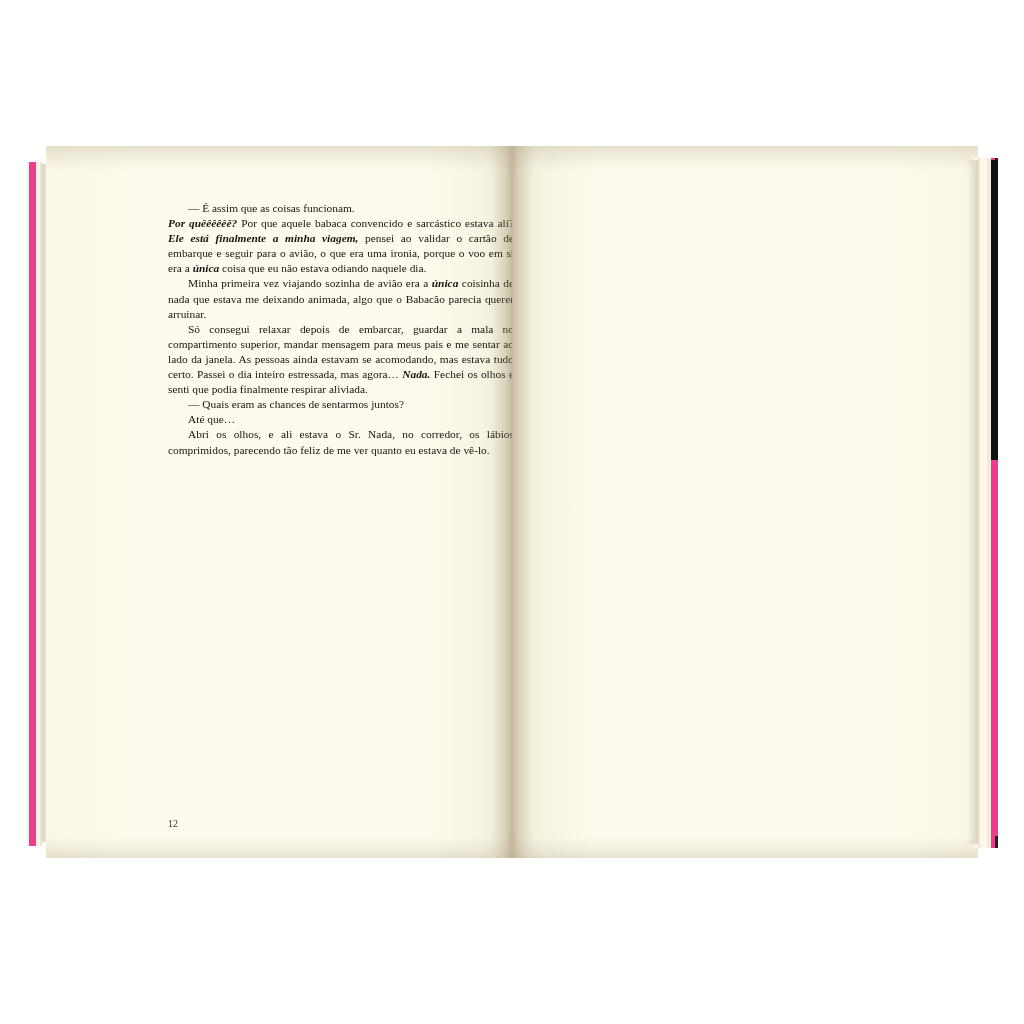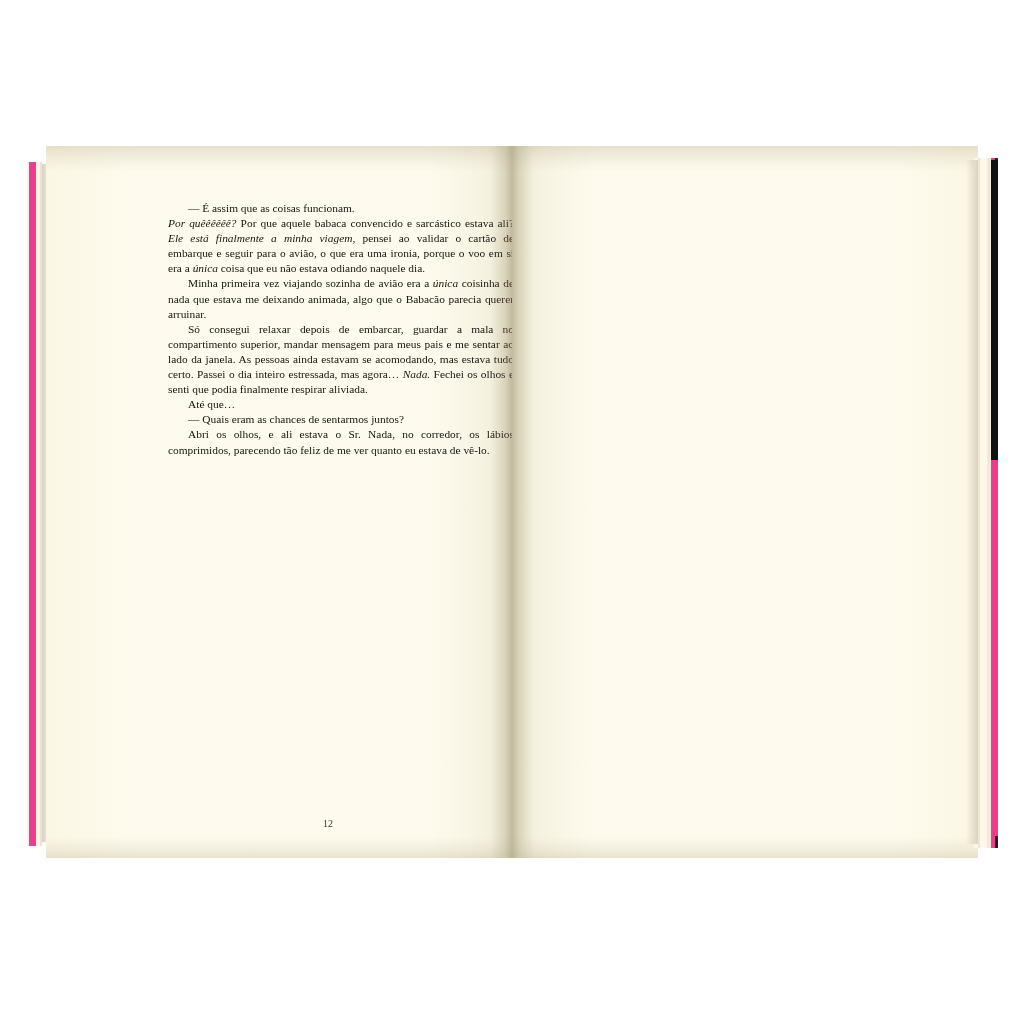--- a/index.html
+++ b/index.html
@@ -172,51 +172,51 @@
   .textcol.left-col {
     left: 122px;
     top: 55px;
     width: 346px;
   }
   .textcol p {
     margin: 0;
     text-indent: 20px;
   }
   .textcol p.noindent { text-indent: 0; }
-  .textcol em { font-style: italic; }
+  .textcol em { font-style: italic; font-weight: bold; }
 
   
   .folio {
     position: absolute;
-    left: 109px;
+    left: 122px;
     top: 672px;
     width: 346px;
-    text-align: center;
+    text-align: left;
     font-family: "Liberation Serif", serif;
     font-size: 10px;
     color: #3a352a;
   }
 </style>
 </head>
 <body>
 
 <div id="book">
   <div class="spread">
 
     <div class="edge-left"></div>
     <div class="edge-left-shadow"></div>
 
     <div class="page left">
       <div class="textcol left-col">
           <p>— É assim que as coisas funcionam.</p>
           <p class="noindent"><em>Por quêêêêêê?</em> Por que aquele babaca convencido e sarcástico estava ali? <em>Ele está finalmente a minha viagem,</em> pensei ao validar o cartão de embarque e seguir para o avião, o que era uma ironia, porque o voo em si era a <em>única</em> coisa que eu não estava odiando naquele dia.</p>
           <p>Minha primeira vez viajando sozinha de avião era a <em>única</em> coisinha de nada que estava me deixando animada, algo que o Babacão parecia querer arruinar.</p>
           <p>Só consegui relaxar depois de embarcar, guardar a mala no compartimento superior, mandar mensagem para meus pais e me sentar ao lado da janela. As pessoas ainda estavam se acomodando, mas estava tudo certo. Passei o dia inteiro estressada, mas agora… <em>Nada.</em> Fechei os olhos e senti que podia finalmente respirar aliviada.</p>
+          <p>— Quais eram as chances de sentarmos juntos?</p>
           <p>Até que…</p>
-          <p>— Quais eram as chances de sentarmos juntos?</p>
           <p>Abri os olhos, e ali estava o Sr. Nada, no corredor, os lábios comprimidos, parecendo tão feliz de me ver quanto eu estava de vê-lo.</p>
         </div>
       <div class="folio">12</div>
     </div>
 
     <div class="page right">
       
       
     </div>
 

